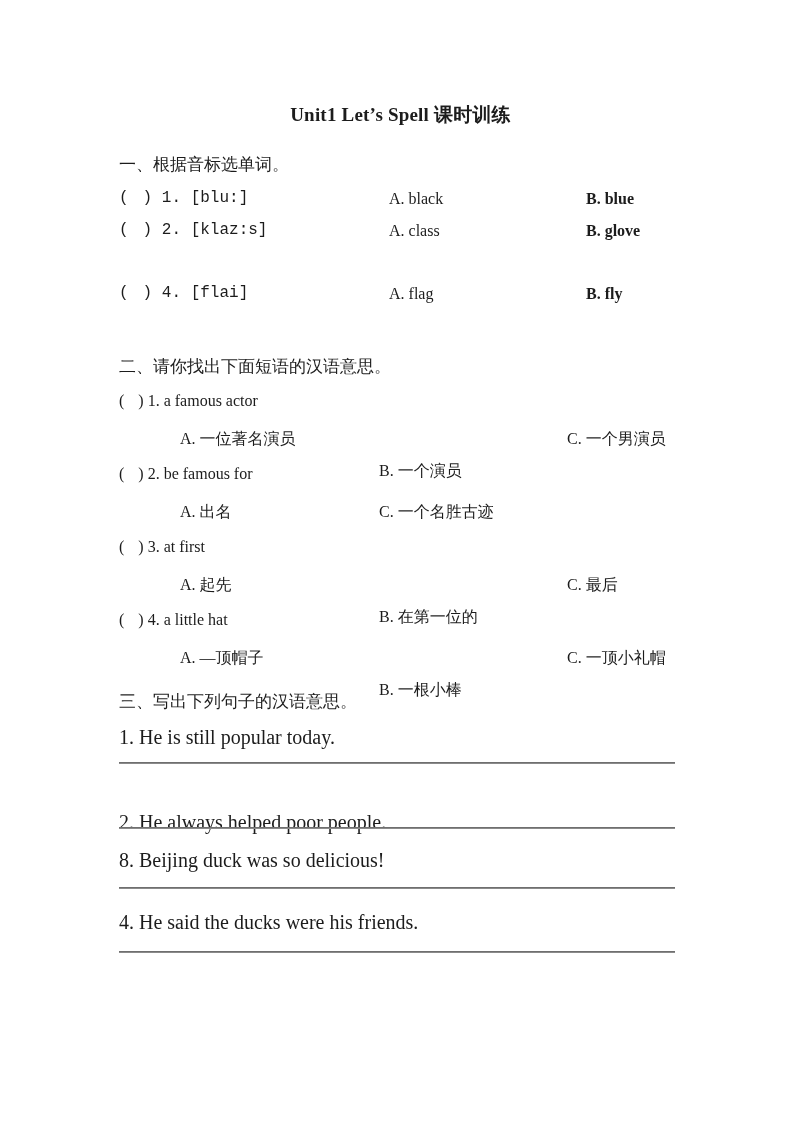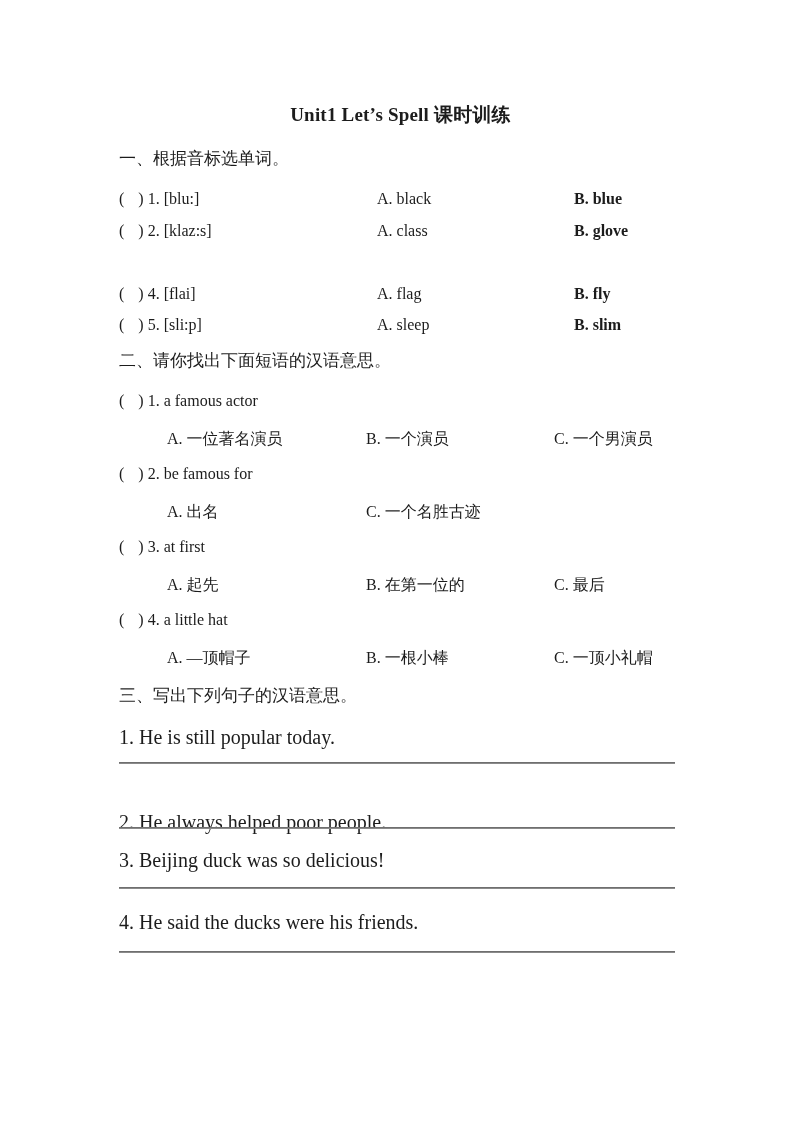--- a/index.html
+++ b/index.html
@@ -21,33 +21,34 @@
     text-align: center;
     font-size: 19px; font-weight: bold; line-height: 24px;
     letter-spacing: 0.2px;
     white-space: nowrap;
     padding-left: 8px;
   }
   .heading {
     position: absolute; left: 119px;
     font-size: 17px; line-height: 23px;
     white-space: nowrap;
+    margin-top: 6px;
   }
   .row {
     position: absolute; left: 119px; width: 560px;
     display: flex;
     font-size: 16px; line-height: 21px;
     white-space: nowrap;
   }
-  .q-cell  { width: 258px; }
-  .a-cell  { width: 197px; }
+  .q-cell  { width: 258px; font-family: Liberation Mono, monospace; }
+  .a-cell  { width: 197px; margin-left: 12px; }
   .b-cell  { flex: 1; font-weight: bold; }
   .opt-row { left: 167px; width: 512px; }
-  .oa-cell { width: 199px; }
-  .ob-cell { width: 188px; }
+  .oa-cell { width: 199px; margin-left: 13px; }
+  .ob-cell { width: 188px; margin-top: 32px; }
   .oc-cell { flex: 1; }
   .paren-gap { display: inline-block; width: 14px; }
   .sentence {
     position: absolute; left: 119px;
     font-size: 20px; line-height: 21px;
     white-space: nowrap;
   }
   .blank-line {
     position: absolute; left: 119px; width: 556px;
     height: 2px; background: #8a8a8a;
@@ -81,27 +82,20 @@
 
 
   <div class="row" style="top:283px">
     <span class="q-cell"><span>(</span><span class="paren-gap"></span><span>)</span>
       <span>4.</span>
       <span>[flai]</span></span>
     <span class="a-cell">A. flag</span>
     <span class="b-cell">B. fly</span>
   </div>
 
-  <div class="row" style="top:314px">
-    <span class="q-cell"><span>(</span><span class="paren-gap"></span><span>)</span>
-      <span>5.</span>
-      <span>[sli:p]</span></span>
-    <span class="a-cell">A. sleep</span>
-    <span class="b-cell">B. slim</span>
-  </div>
 
   <div class="heading" style="top:349px">二、请你找出下面短语的汉语意思。</div>
 
   <div class="row" style="top:390px">
     <span>(</span><span class="paren-gap"></span><span>)</span>&nbsp;<span>1.</span>&nbsp;<span>a famous actor</span>
   </div>
   <div class="row opt-row" style="top:428px">
     <span class="oa-cell">A. 一位著名演员</span>
     <span class="ob-cell">B. 一个演员</span>
     <span class="oc-cell">C. 一个男演员</span>
@@ -134,19 +128,19 @@
   </div>
 
   <div class="heading" style="top:684px">三、写出下列句子的汉语意思。</div>
 
   <div class="sentence" style="top:727px">1. He is still popular today.</div>
   <div class="blank-line" style="top:762px"></div>
 
   <div class="sentence" style="top:812px">2. He always helped poor people.</div>
   <div class="blank-line" style="top:827px"></div>
 
-  <div class="sentence" style="top:850px">3. Beijing duck was so delicious!</div>
+  <div class="sentence" style="top:850px">8. Beijing duck was so delicious!</div>
   <div class="blank-line" style="top:887px"></div>
 
   <div class="sentence" style="top:912px">4. He said the ducks were his friends.</div>
   <div class="blank-line" style="top:951px"></div>
 
 </div>
 
 </body></html>

